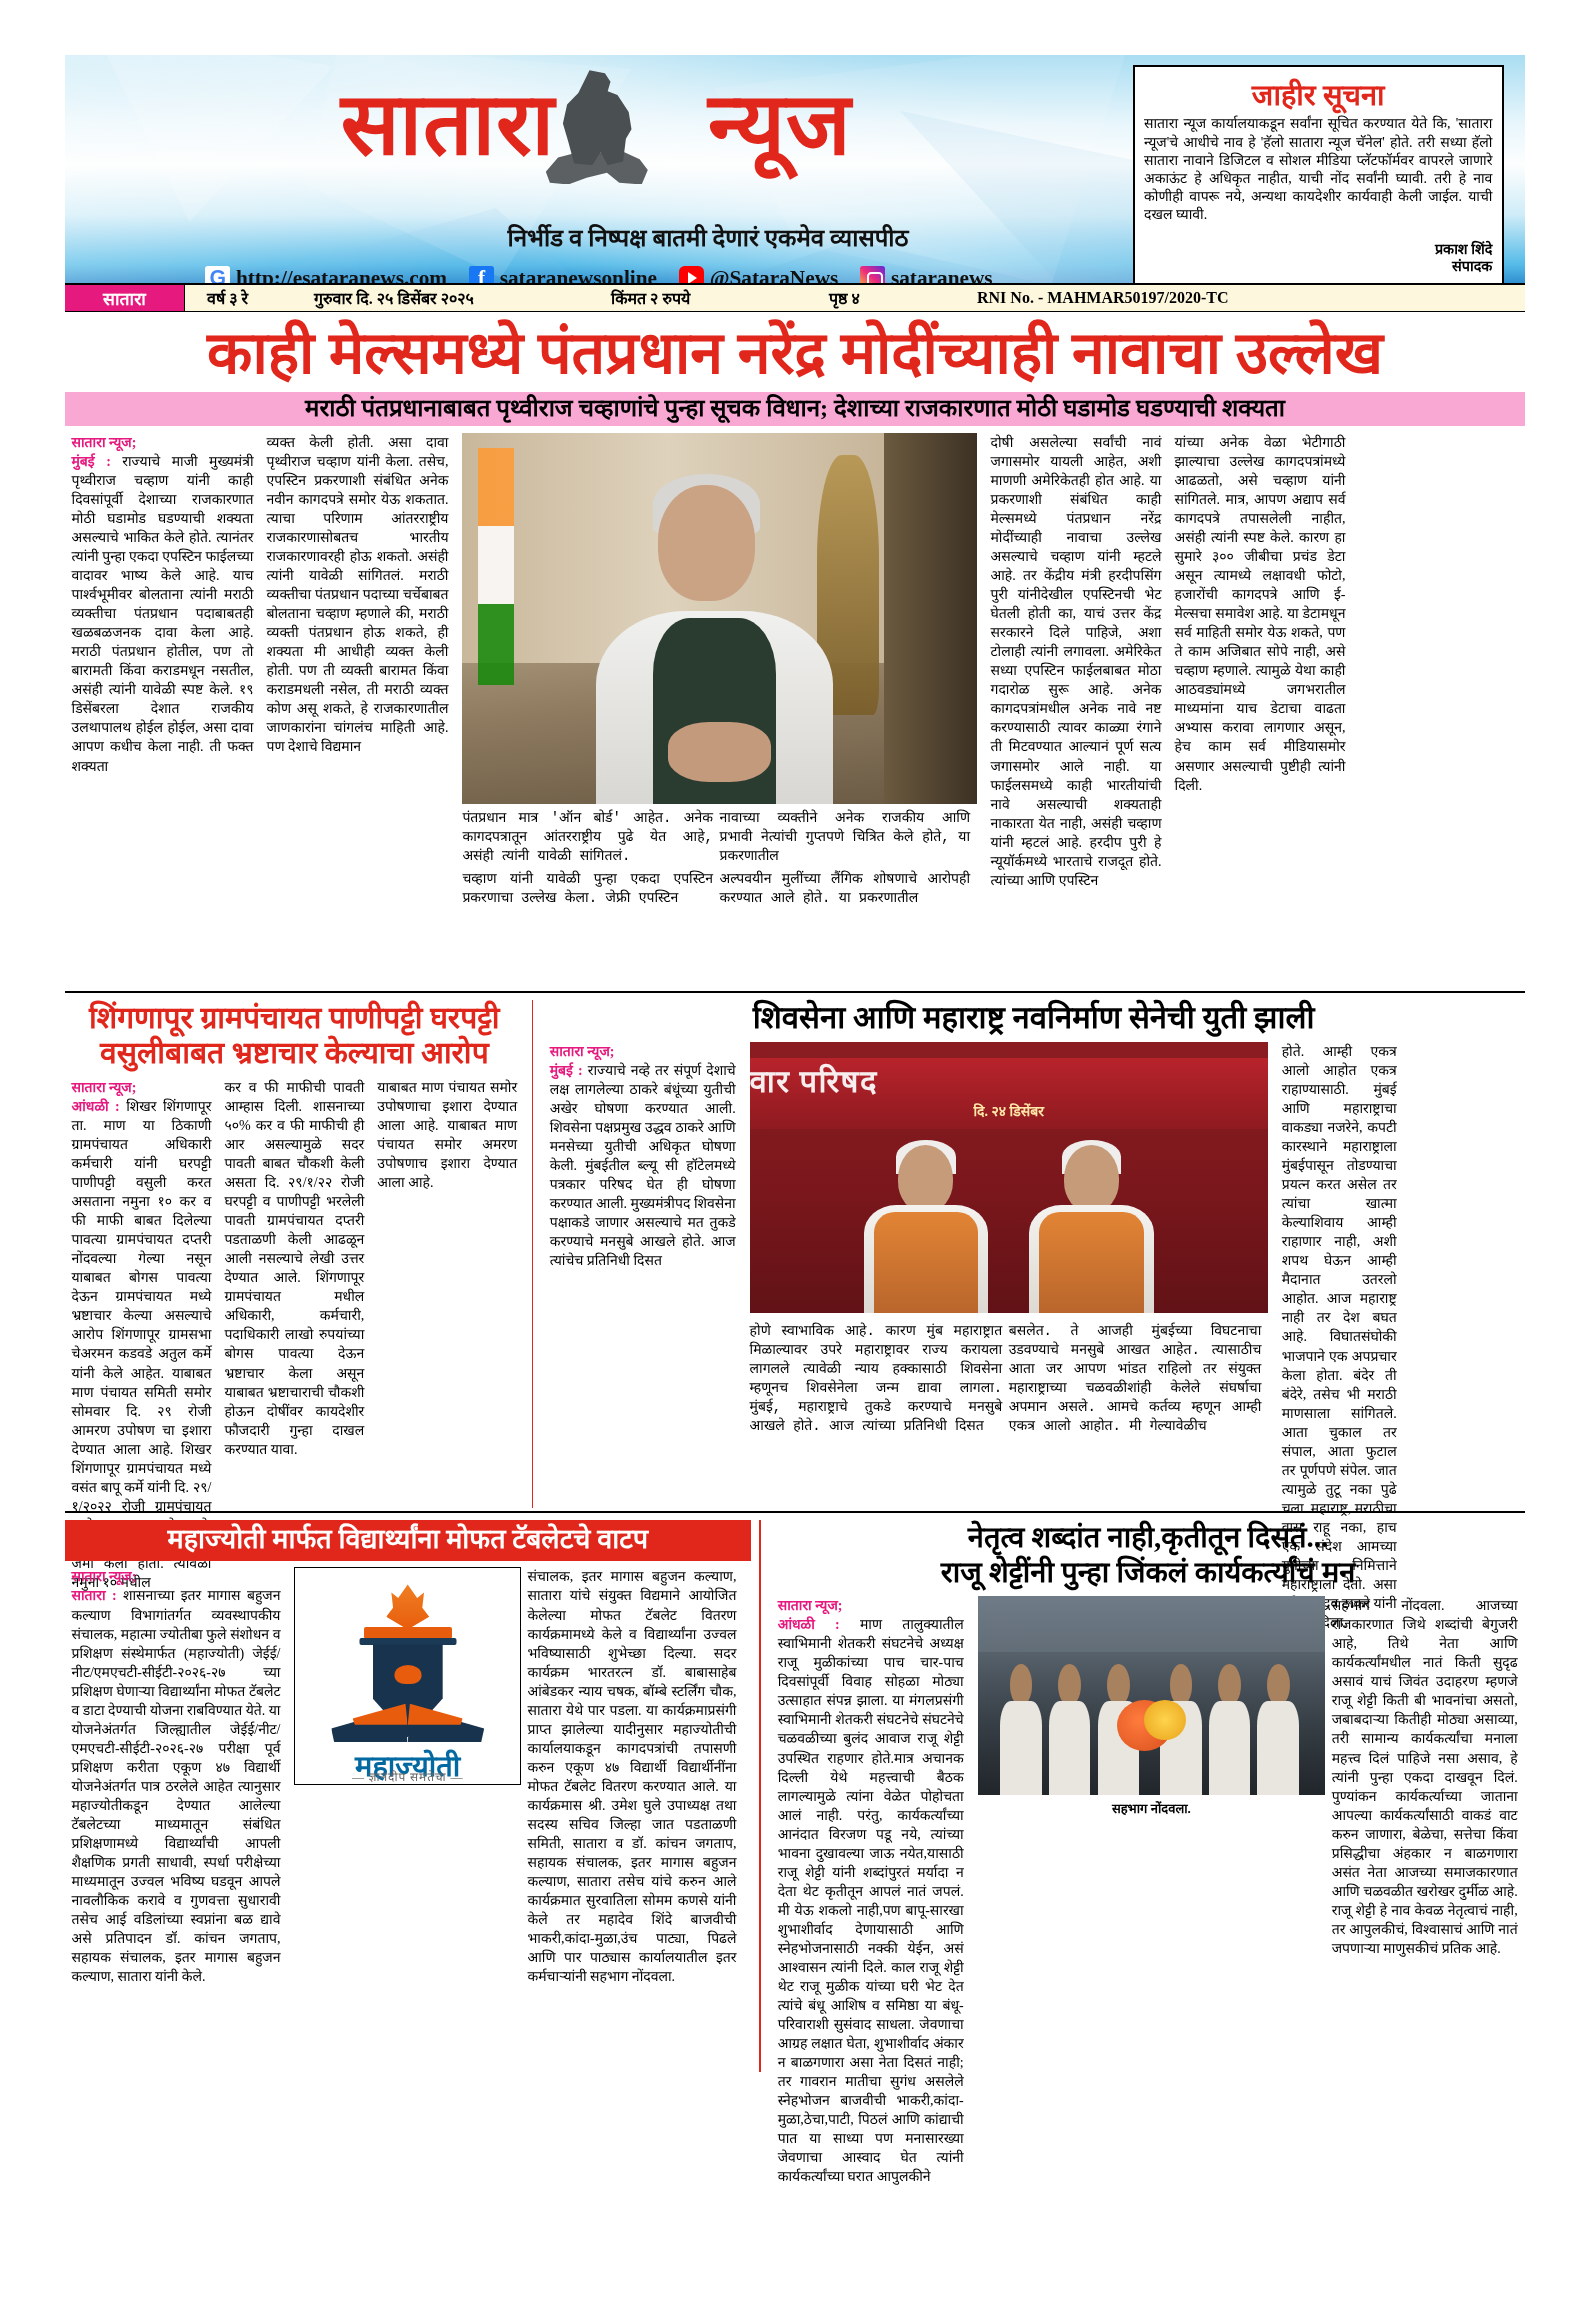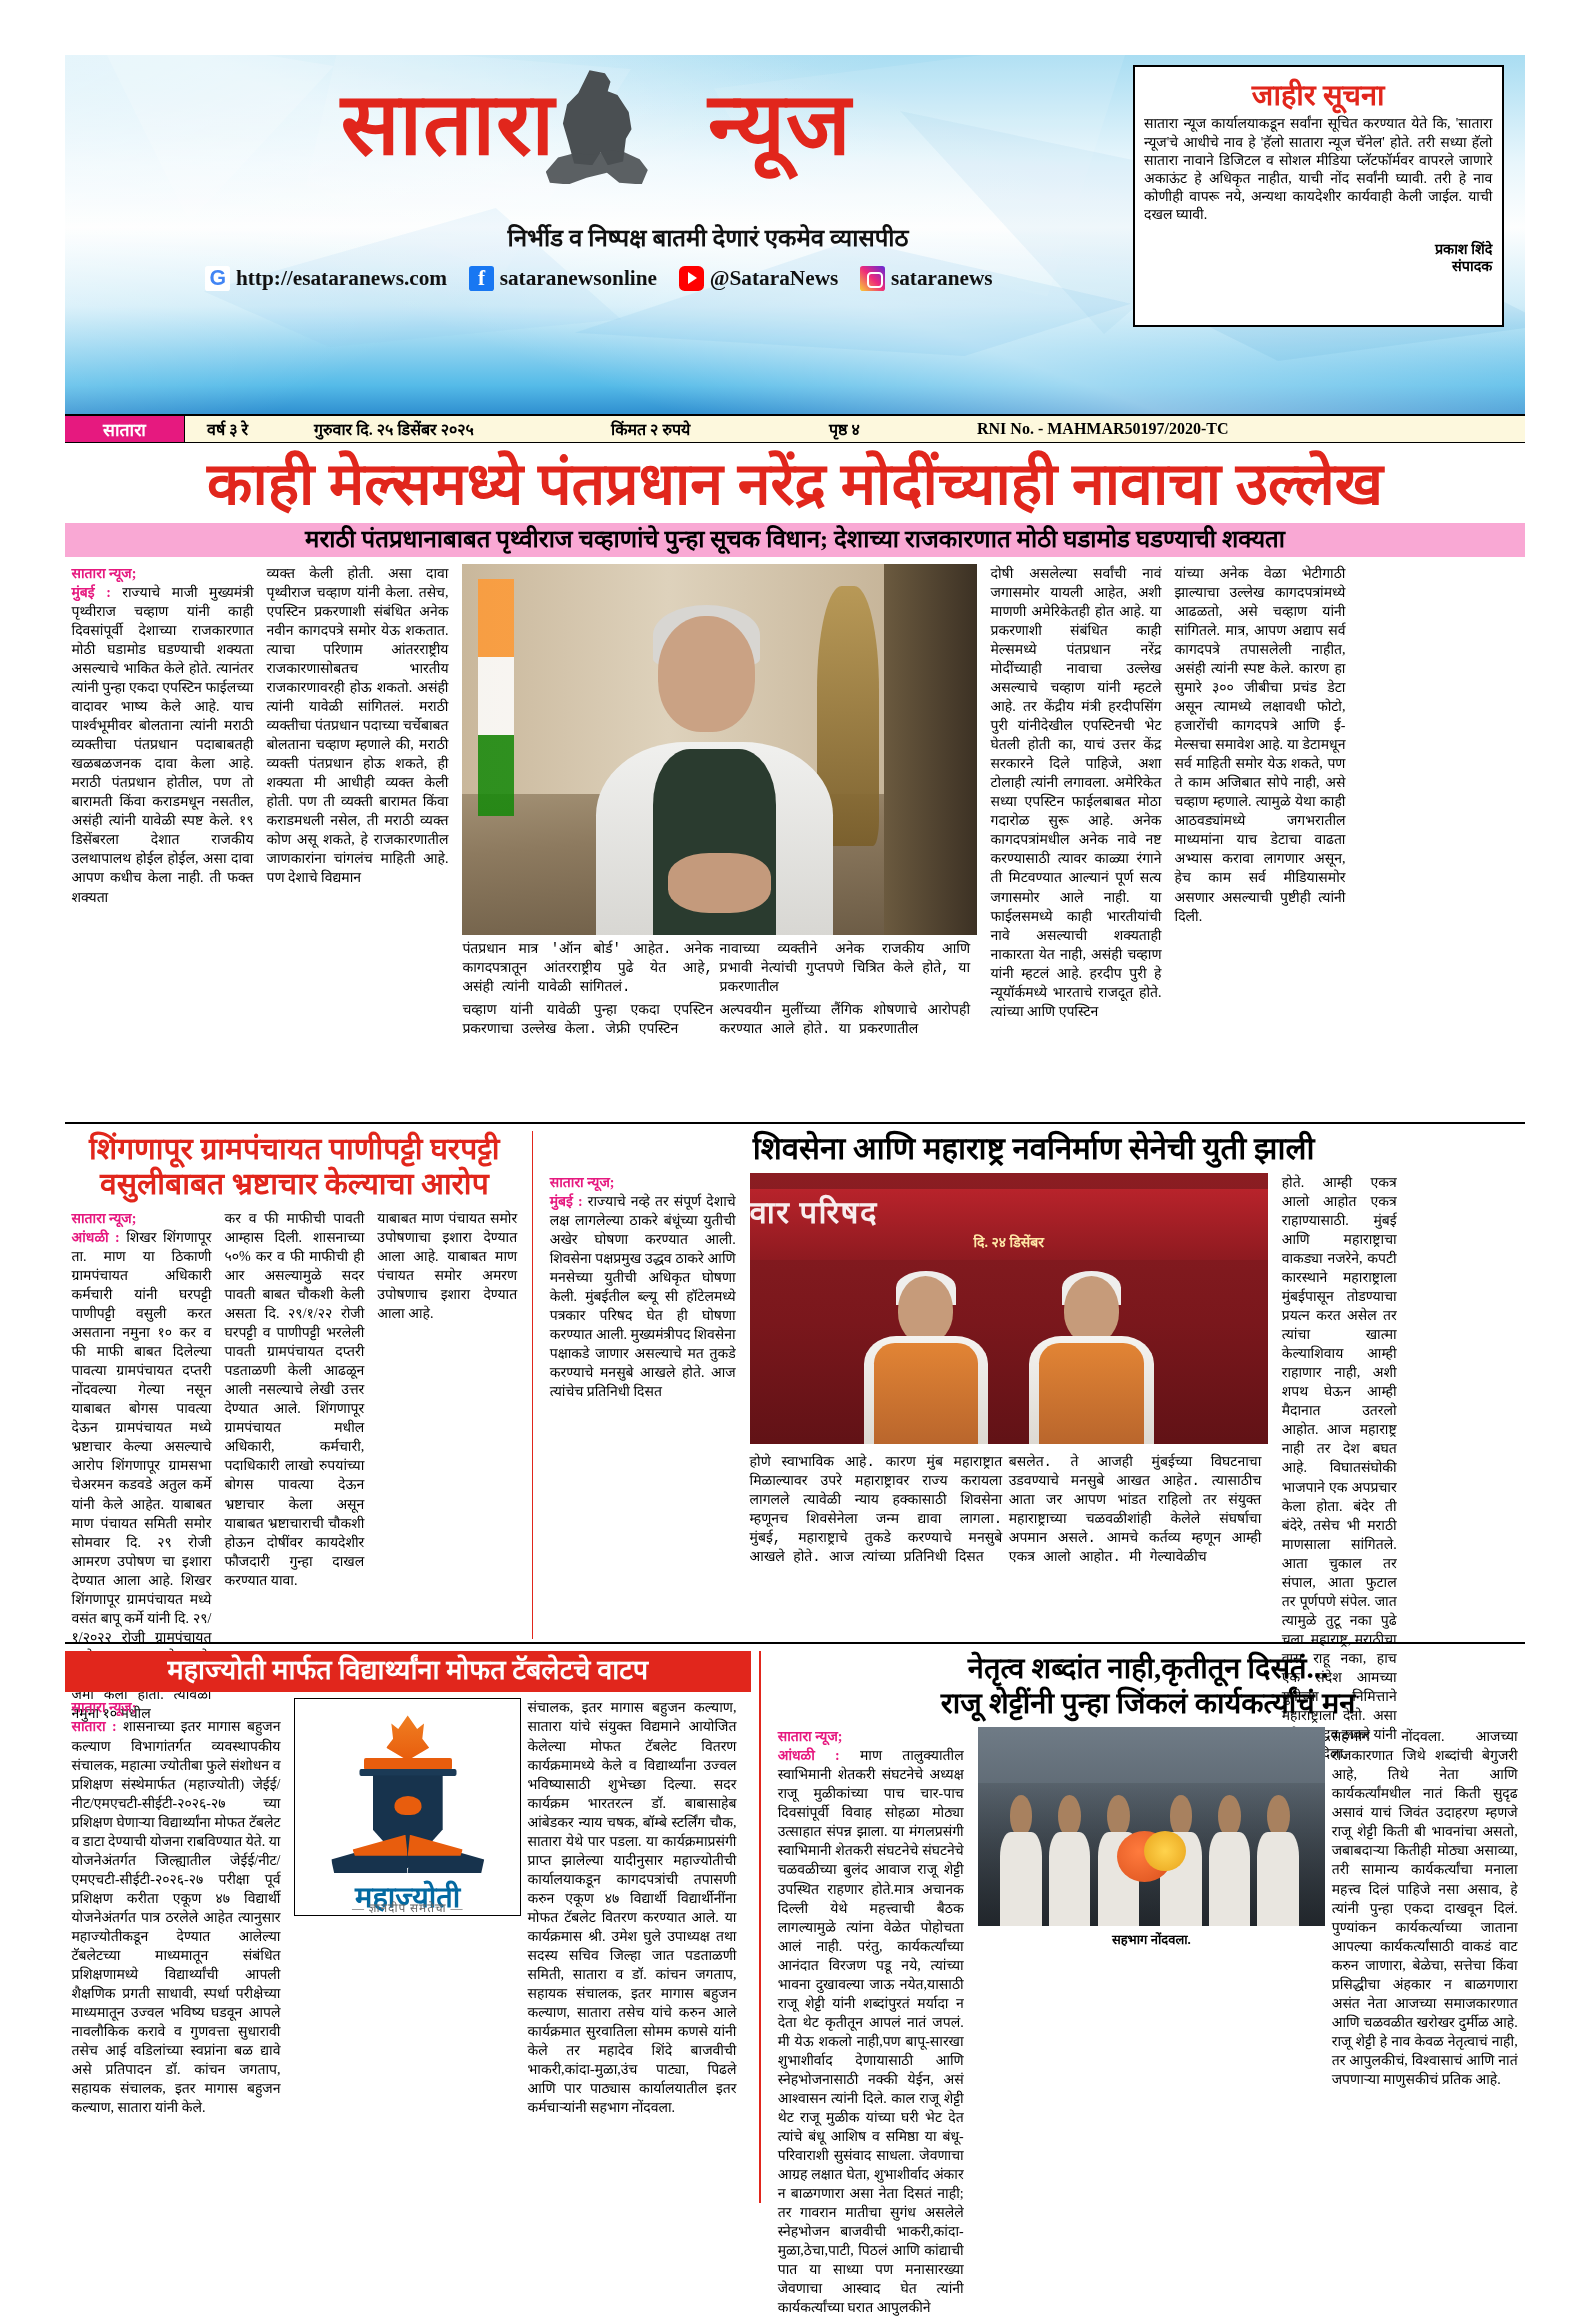--- a/index.html
+++ b/index.html
@@ -14,21 +14,21 @@
   .page{
     position:absolute;
     left:65px; top:55px;
     width:1460px; height:2356px;
     background:#fff;
   }
 
   
   .masthead{
     position:relative;
-    height:359px;
+    height:228px;
     background:
       linear-gradient(150deg, rgba(255,255,255,.55) 0%, rgba(255,255,255,0) 40%),
       linear-gradient(200deg, rgba(255,255,255,.0) 30%, rgba(255,255,255,.45) 55%, rgba(255,255,255,0) 75%),
       linear-gradient(180deg,#a9ddf2 0%, #e8f6fc 30%, #fdfefe 48%, #cfecf8 70%, #55bbe8 92%, #2f8fd0 100%);
     overflow:hidden;
   }
   .poly{ position:absolute; opacity:.35; }
   .p1{ left:28px; top:-28px; width:241px; height:195px; background:rgba(255,255,255,.55);
        clip-path:polygon(0 0,100% 20%,40% 100%); }
   .p2{ left:241px; top:-9.3px; width:325px; height:232px; background:rgba(255,255,255,.38);

